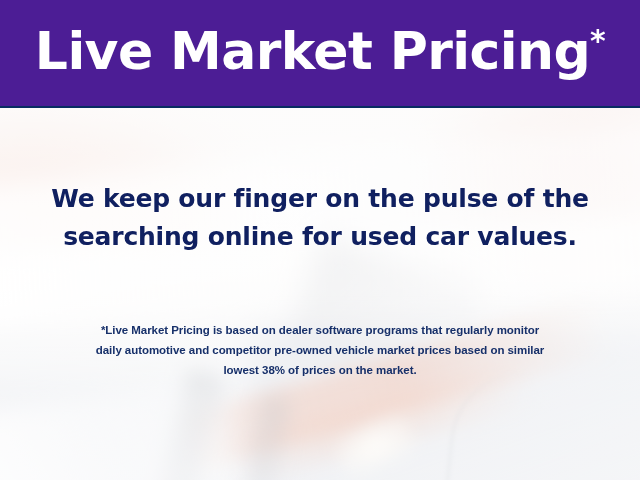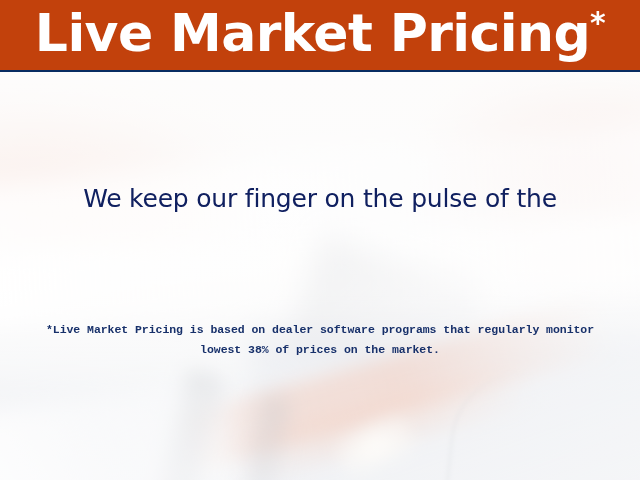--- a/index.html
+++ b/index.html
@@ -243,22 +243,22 @@
       rgba(255,255,255,0.64) 82%,
       rgba(255,255,255,0.62) 100%);
   }
 
   
   .header-bar {
     position: absolute;
     left: 0;
     top: 0;
     width: 640px;
-    height: 72px;
-    background: #c2410c;
+    height: 108px;
+    background: #4c1d95;
     border-bottom: 2px solid #082c62;
     display: flex;
     align-items: center;
     justify-content: center;
     box-sizing: border-box;
   }
   .header-title {
     color: #ffffff;
     font-family: "DejaVu Sans", sans-serif;
     font-weight: bold;
@@ -276,39 +276,39 @@
 
   
   .headline {
     position: absolute;
     left: 0;
     top: 180px;
     width: 640px;
     text-align: center;
     color: #102060;
     font-family: "DejaVu Sans", sans-serif;
-    font-weight: normal;
+    font-weight: bold;
     font-size: 25px;
     line-height: 38px;
     letter-spacing: -0.2px;
   }
   .headline .hl-line {
     display: block;
     white-space: nowrap;
   }
 
   
   .disclaimer {
     position: absolute;
     left: 20px;
     top: 320px;
     width: 600px;
     text-align: center;
     color: #17306a;
-    font-family: Liberation Mono, monospace;
+    font-family: Liberation Sans, sans-serif;
     font-weight: bold;
     font-size: 11.5px;
     line-height: 20px;
     letter-spacing: -0.05px;
   }
   .disclaimer .dc-line {
     display: block;
     white-space: nowrap;
   }
 </style>
@@ -335,20 +335,22 @@
     <div class="bg-curve"></div>
     <div class="bg-wash"></div>
   </div>
 
   <div class="header-bar">
     <div class="header-title"><span>Live Market Pricing</span><span class="star">*</span></div>
   </div>
 
   <div class="headline">
     <span class="hl-line">We keep our finger on the pulse of the</span>
+    <span class="hl-line">searching online for used car values.</span>
   </div>
 
   <div class="disclaimer">
     <span class="dc-line">*Live Market Pricing is based on dealer software programs that regularly monitor</span>
+    <span class="dc-line">daily automotive and competitor pre-owned vehicle market prices based on similar</span>
     <span class="dc-line">lowest 38% of prices on the market.</span>
   </div>
 
 </div>
 
 </body></html>

